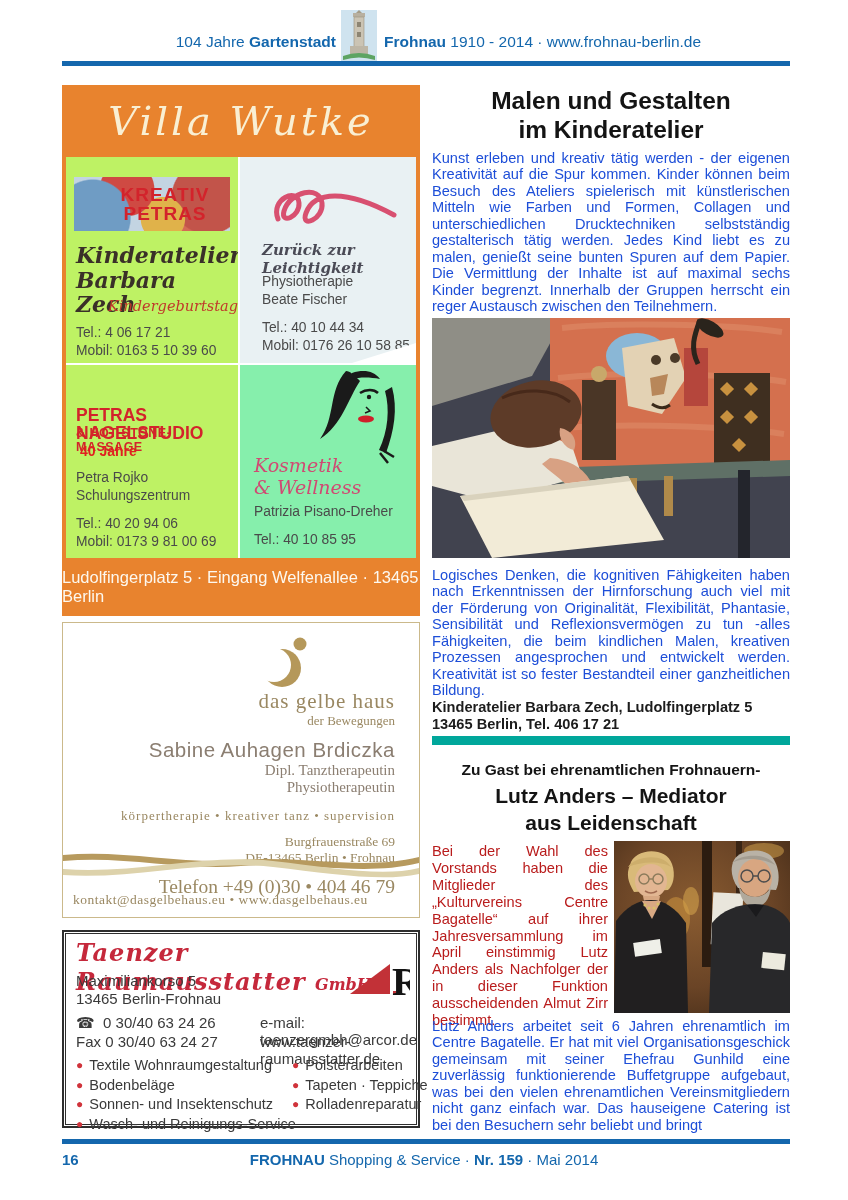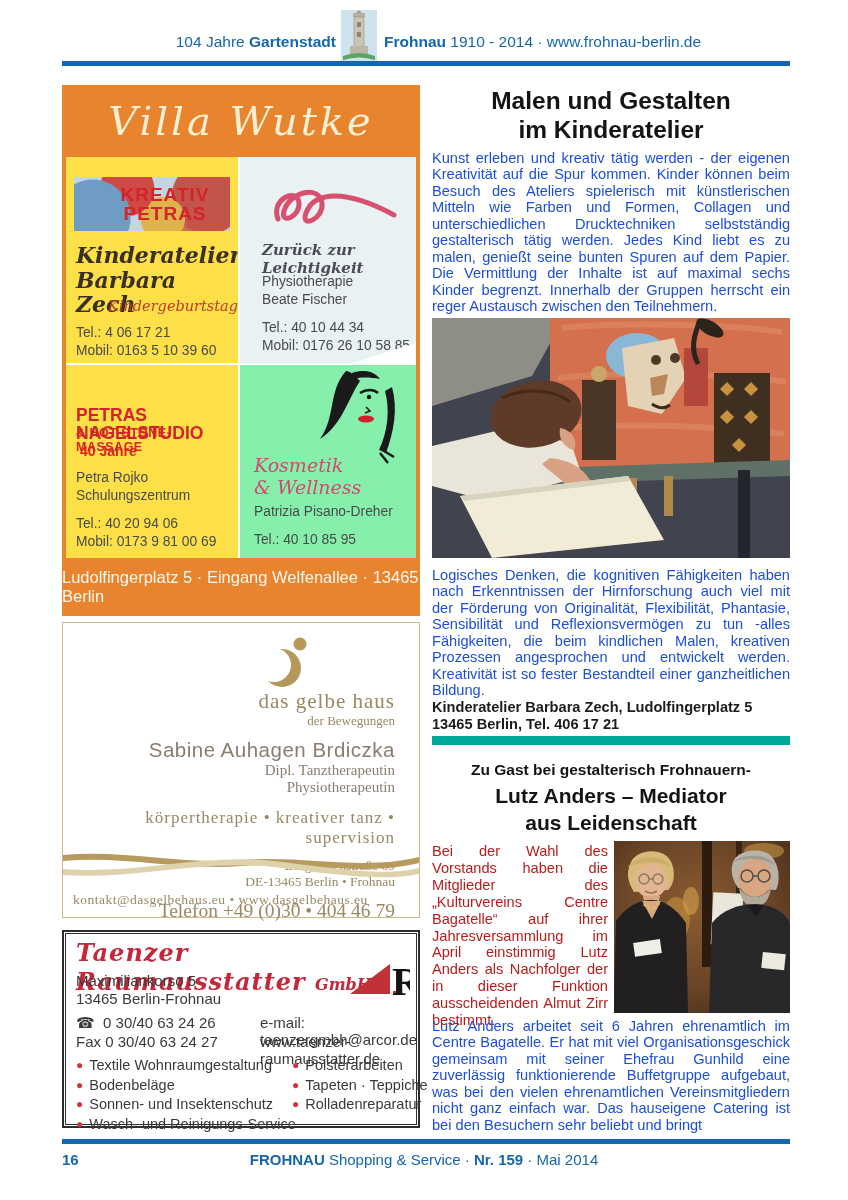--- a/index.html
+++ b/index.html
@@ -23,21 +23,21 @@
   
   .ad{left:62px;width:358px;}
 
   
   #vw{top:85px;height:531px;background:#e8832e;}
   #vw-head{left:0;top:0;width:358px;height:72px;display:flex;align-items:center;justify-content:center;}
   #vw-title{font-family:"DejaVu Serif",serif;font-style:italic;font-size:40px;letter-spacing:3px;color:#f9efd3;}
   #vw-body{left:4px;top:72px;width:350px;height:401px;background:#fff;display:grid;
            grid-template-columns:172px 1fr;grid-template-rows:206px 1fr;gap:2px;}
   .vw-p{position:relative;overflow:hidden;}
-  #vw-p1,#vw-p3{background:#fde047;}
+  #vw-p1,#vw-p3{background:#bef264;}
   #vw-p2{background:#e9f1f3;}
   #vw-p4{background:#86efac;}
   #vw-foot{left:0;top:473px;width:358px;height:58px;display:flex;align-items:center;justify-content:center;
            color:#fdf8ef;font-size:16.5px;}
   .kreativ{position:absolute;left:8px;top:20px;width:156px;height:54px;
      background:
       radial-gradient(circle at 12% 75%, #6f9cc4 0 26%, rgba(0,0,0,0) 27%),
       radial-gradient(circle at 34% 22%, #cf4a43 0 24%, rgba(0,0,0,0) 25%),
       radial-gradient(circle at 57% 78%, #e0b24a 0 22%, rgba(0,0,0,0) 23%),
       radial-gradient(circle at 86% 38%, #c2544a 0 26%, rgba(0,0,0,0) 27%),
@@ -56,21 +56,21 @@
   .fold{position:absolute;right:0;bottom:0;width:0;height:0;border-bottom:20px solid #fff;border-left:64px solid rgba(0,0,0,0);}
 
   
   #gh{top:622px;height:296px;background:#fff;border:1px solid #cbb98b;box-sizing:border-box;
       font-family:"Liberation Serif",serif;color:#9a8862;}
   #gh .rightcol{position:absolute;top:66px;right:24px;text-align:right;}
   .gh-brand1{font-size:21px;letter-spacing:1px;}
   .gh-brand2{font-size:13px;margin-top:-1px;}
   .gh-name{font-family:"Liberation Sans",sans-serif;color:#8b7e71;font-size:20.5px;margin-top:9px;letter-spacing:.5px;}
   .gh-sub{font-size:15px;color:#8b7e71;line-height:1.15;}
-  .gh-keys{font-size:17px;letter-spacing:1px;margin-top:11px;}
+  .gh-keys{font-size:13px;letter-spacing:1px;margin-top:11px;}
   .gh-addr{font-size:13.5px;margin-top:10px;line-height:1.25;}
   .gh-tel{font-size:19.5px;margin-top:9px;}
   #gh-logo{position:absolute;left:198px;top:10px;}
   #gh-ribbons{position:absolute;left:0;bottom:34px;}
   .gh-mail{position:absolute;left:10px;bottom:9px;font-size:13.5px;letter-spacing:.5px;}
 
   
   #tz{top:930px;height:198px;background:#fff;border:2px solid #2e2e2e;box-sizing:border-box;}
   #tz-inner{position:absolute;inset:1px;border:1px solid #2e2e2e;}
   #tz-title{position:absolute;left:12px;top:6px;font-family:"DejaVu Serif",serif;font-style:italic;font-weight:bold;
@@ -286,21 +286,21 @@
   </svg>
 
   <div class="abs art body-p" id="a1-p2">Logisches Denken, die kognitiven Fähigkeiten haben nach Erkenntnissen der Hirnforschung auch viel mit der Förderung von Originalität, Flexibilität, Phantasie, Sensibilität und Reflexionsvermögen zu tun -alles Fähigkeiten, die beim kindlichen Malen, kreativen Prozessen angesprochen und entwickelt werden. Kreativität ist so fester Bestandteil einer ganzheitlichen Bildung.</div>
   <div class="abs art" id="a1-contact">
     <div>Kinderatelier Barbara Zech, Ludolfingerplatz 5</div>
     <div>13465 Berlin, Tel. 406 17 21</div>
   </div>
 
   <div class="abs art" id="teal-bar"></div>
 
-  <div class="abs art" id="a2-kicker">Zu Gast bei gestalterisch Frohnauern-</div>
+  <div class="abs art" id="a2-kicker">Zu Gast bei ehrenamtlichen Frohnauern-</div>
   <div class="abs art" id="a2-title">
     <div>Lutz Anders – Mediator</div>
     <div>aus Leidenschaft</div>
   </div>
   <div class="abs art" id="a2-col">Bei der Wahl des Vorstands haben die Mitglieder des „Kulturvereins Centre Bagatelle“ auf ihrer Jahresversammlung im April einstimmig Lutz Anders als Nachfolger der in dieser Funktion ausscheidenden Almut Zirr bestimmt.</div>
 
   <svg class="abs" id="photo2" viewBox="0 0 176 172">
     <defs>
       <radialGradient id="warm" cx="45%" cy="40%" r="75%">
         <stop offset="0%" stop-color="#8a5c31"></stop>

